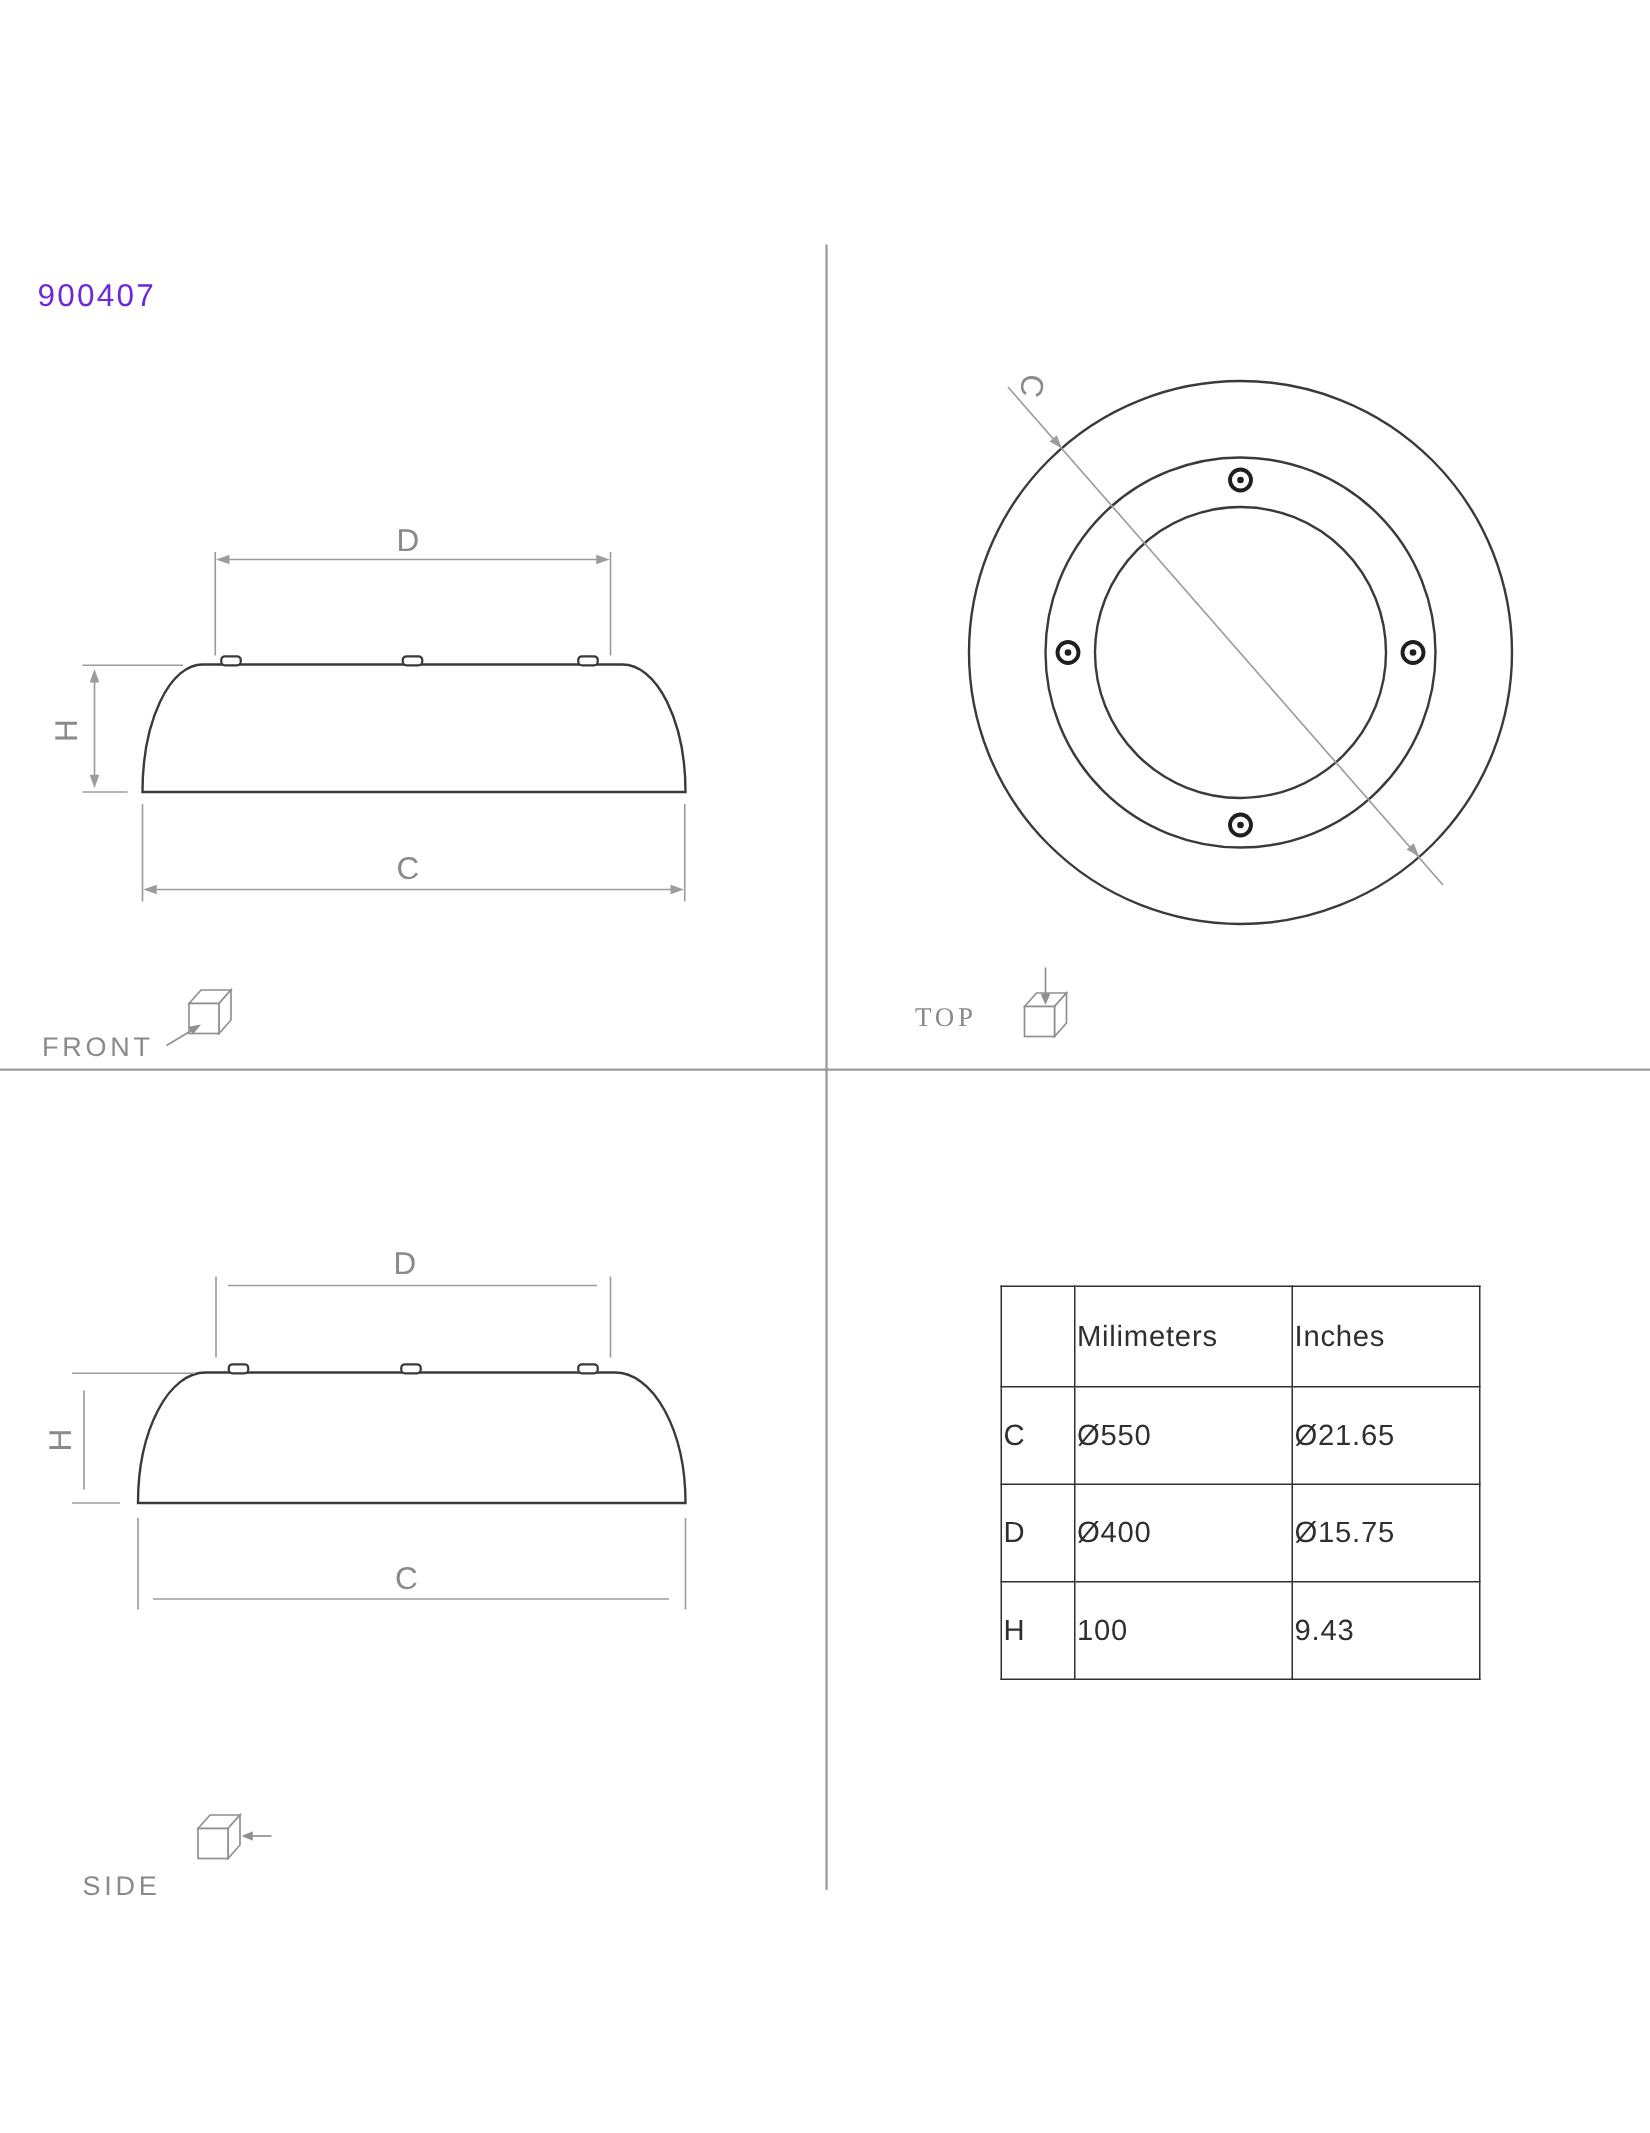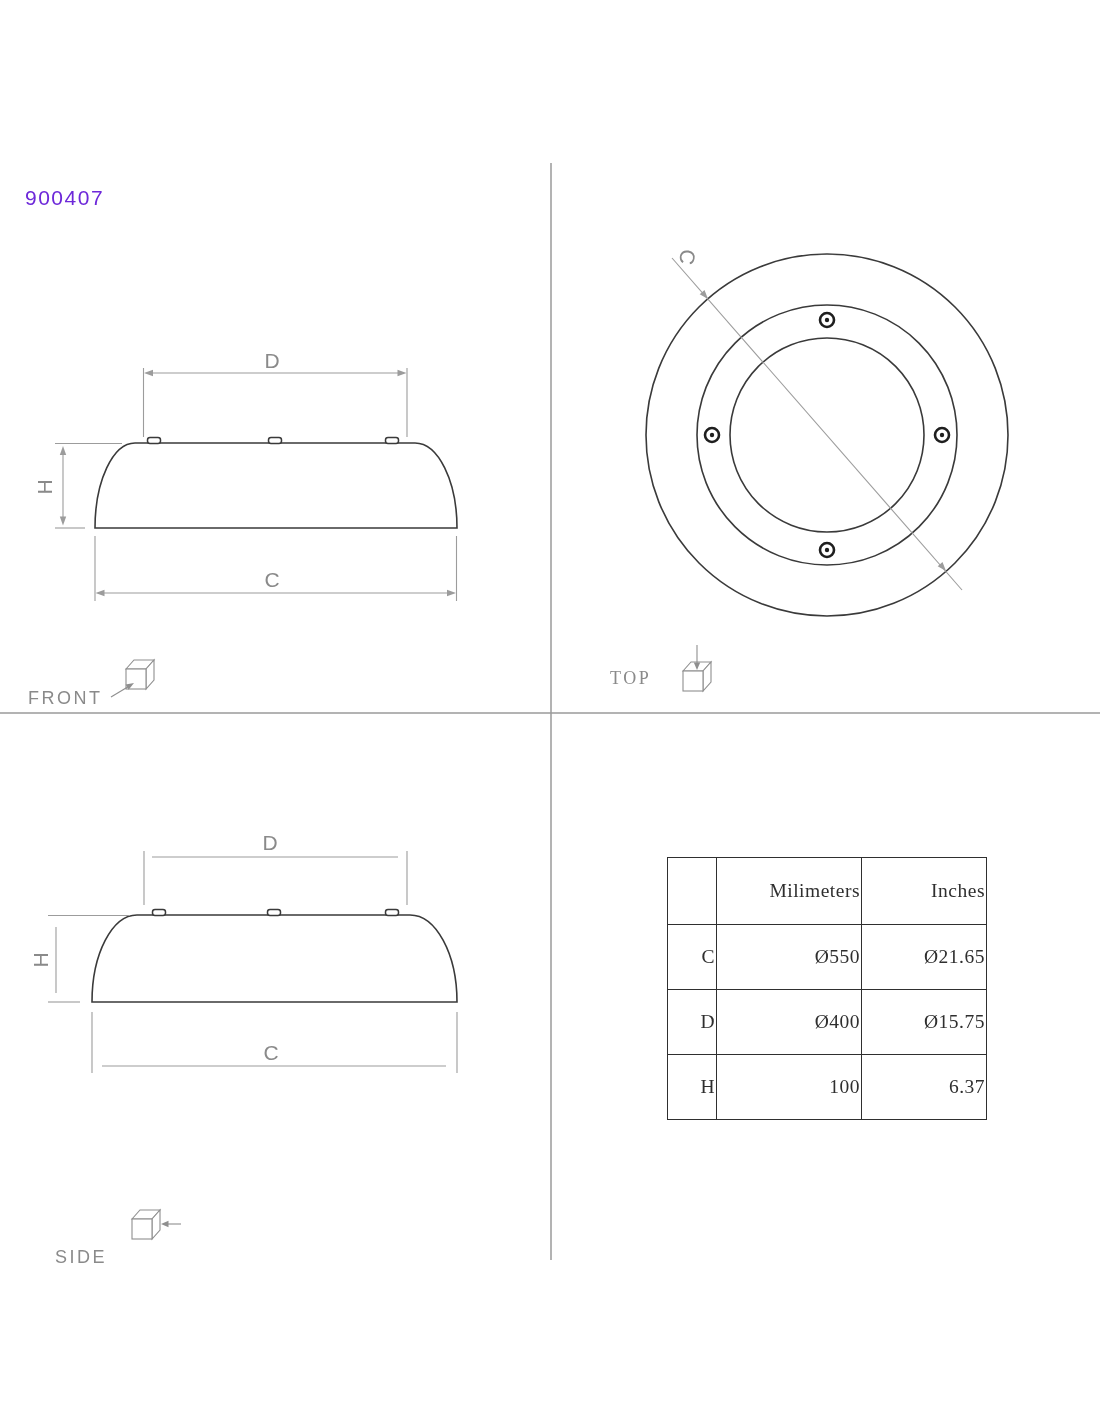--- a/index.html
+++ b/index.html
@@ -40,23 +40,22 @@
     white-space:nowrap;
   }
   table.dims{
     position:absolute;left:667px;top:857px;
     width:319px;height:263px;
     border-collapse:collapse;table-layout:fixed;
     font-size:19.5px;color:#2f2f2f;
   }
   table.dims td{
     border:1.4px solid #2f2f2f;
-    text-align:right;vertical-align:middle;
+    text-align:left;vertical-align:middle;
     letter-spacing:0.5px;
-    font-family:Liberation Serif, serif;
   }
   table.dims col.c1{width:49px;}
   table.dims col.c2{width:145px;}
   table.dims col.c3{width:125px;}
   tr.hdr{height:67px;}
   tr.r{height:65px;}
 </style>
 </head>
 <body>
 
@@ -212,18 +211,18 @@
       <td>Ø21.65</td>
     </tr>
     <tr class="r">
       <td>D</td>
       <td>Ø400</td>
       <td>Ø15.75</td>
     </tr>
     <tr class="r">
       <td>H</td>
       <td>100</td>
-      <td>6.37</td>
+      <td>9.43</td>
     </tr>
   </tbody>
     </table>
 
 </div>
 
 </body></html>

